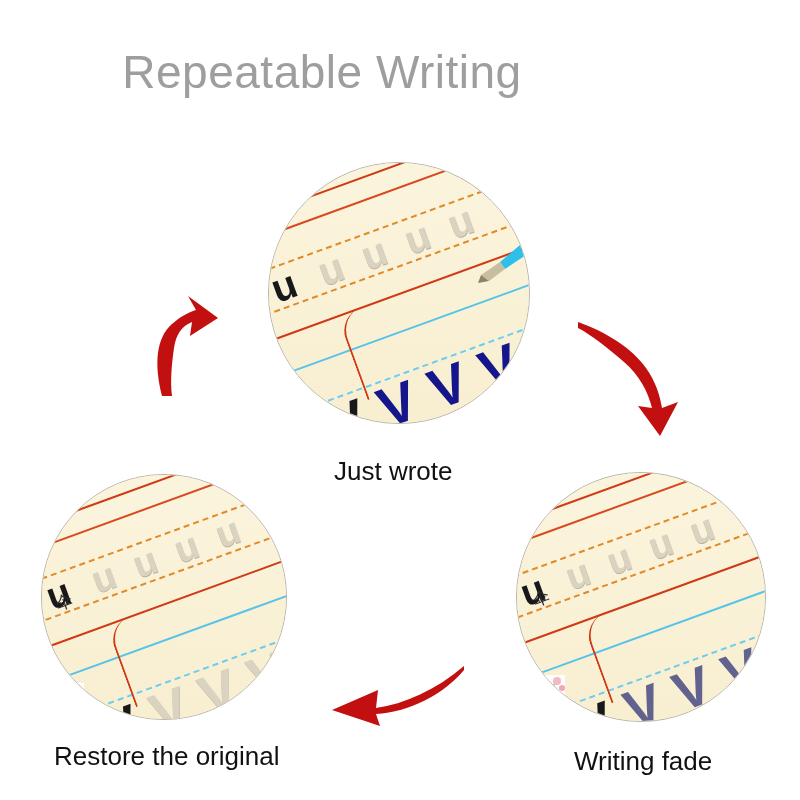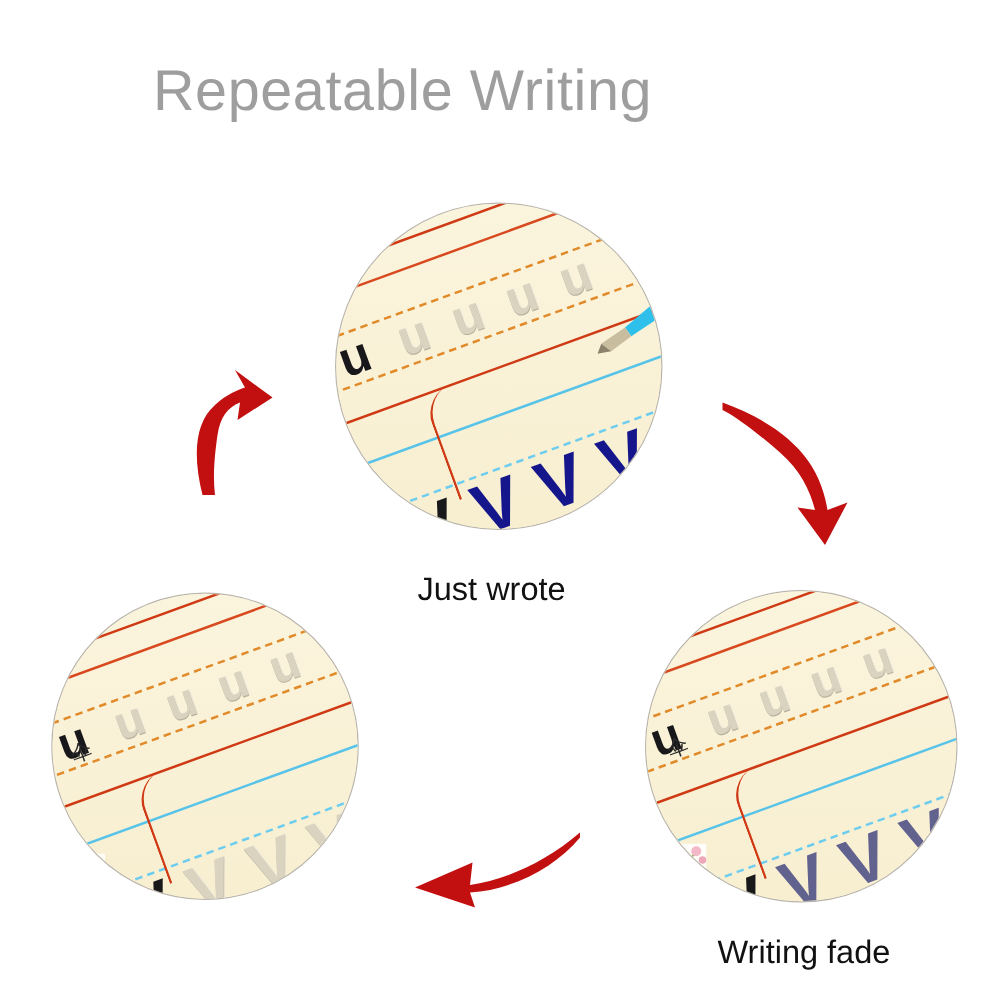--- a/index.html
+++ b/index.html
@@ -234,20 +234,21 @@
     <div class="cn-char" style="left:4px;top:106px;">伞</div>
 
     <svg class="flower" style="left:14px;bottom:8px;" viewBox="0 0 46 34">
       <rect x="0" y="6" width="28" height="28" fill="#ffffff" opacity=".85"></rect>
       <circle cx="20" cy="22" r="3.6" fill="#f3b9c8"></circle>
       <circle cx="14" cy="26" r="3" fill="#f7cdd8"></circle>
       <circle cx="25" cy="27" r="2.6" fill="#eda7bb"></circle>
     </svg>
   </div>
 
+  <div class="caption" style="left:54px;top:741px;">Restore the original</div>
 
   <svg class="arrow" style="left:132px;top:288px;width:112px;height:112px;" viewBox="0 0 112 112">
     <path d="M30 108 C22 76 24 50 40 36 C50 27 58 24 64 22
              L56 8 L86 30 L58 48 L60 34
              C50 38 44 46 42 60 C40 74 38 92 40 108 Z" fill="#c20f0f"></path>
   </svg>
 
   <svg class="arrow" style="left:576px;top:318px;width:126px;height:126px;" viewBox="0 0 126 126">
     <path d="M2 4 C30 14 56 30 70 50 C80 64 84 78 86 90
              L102 84 L84 118 L62 88 L76 90

